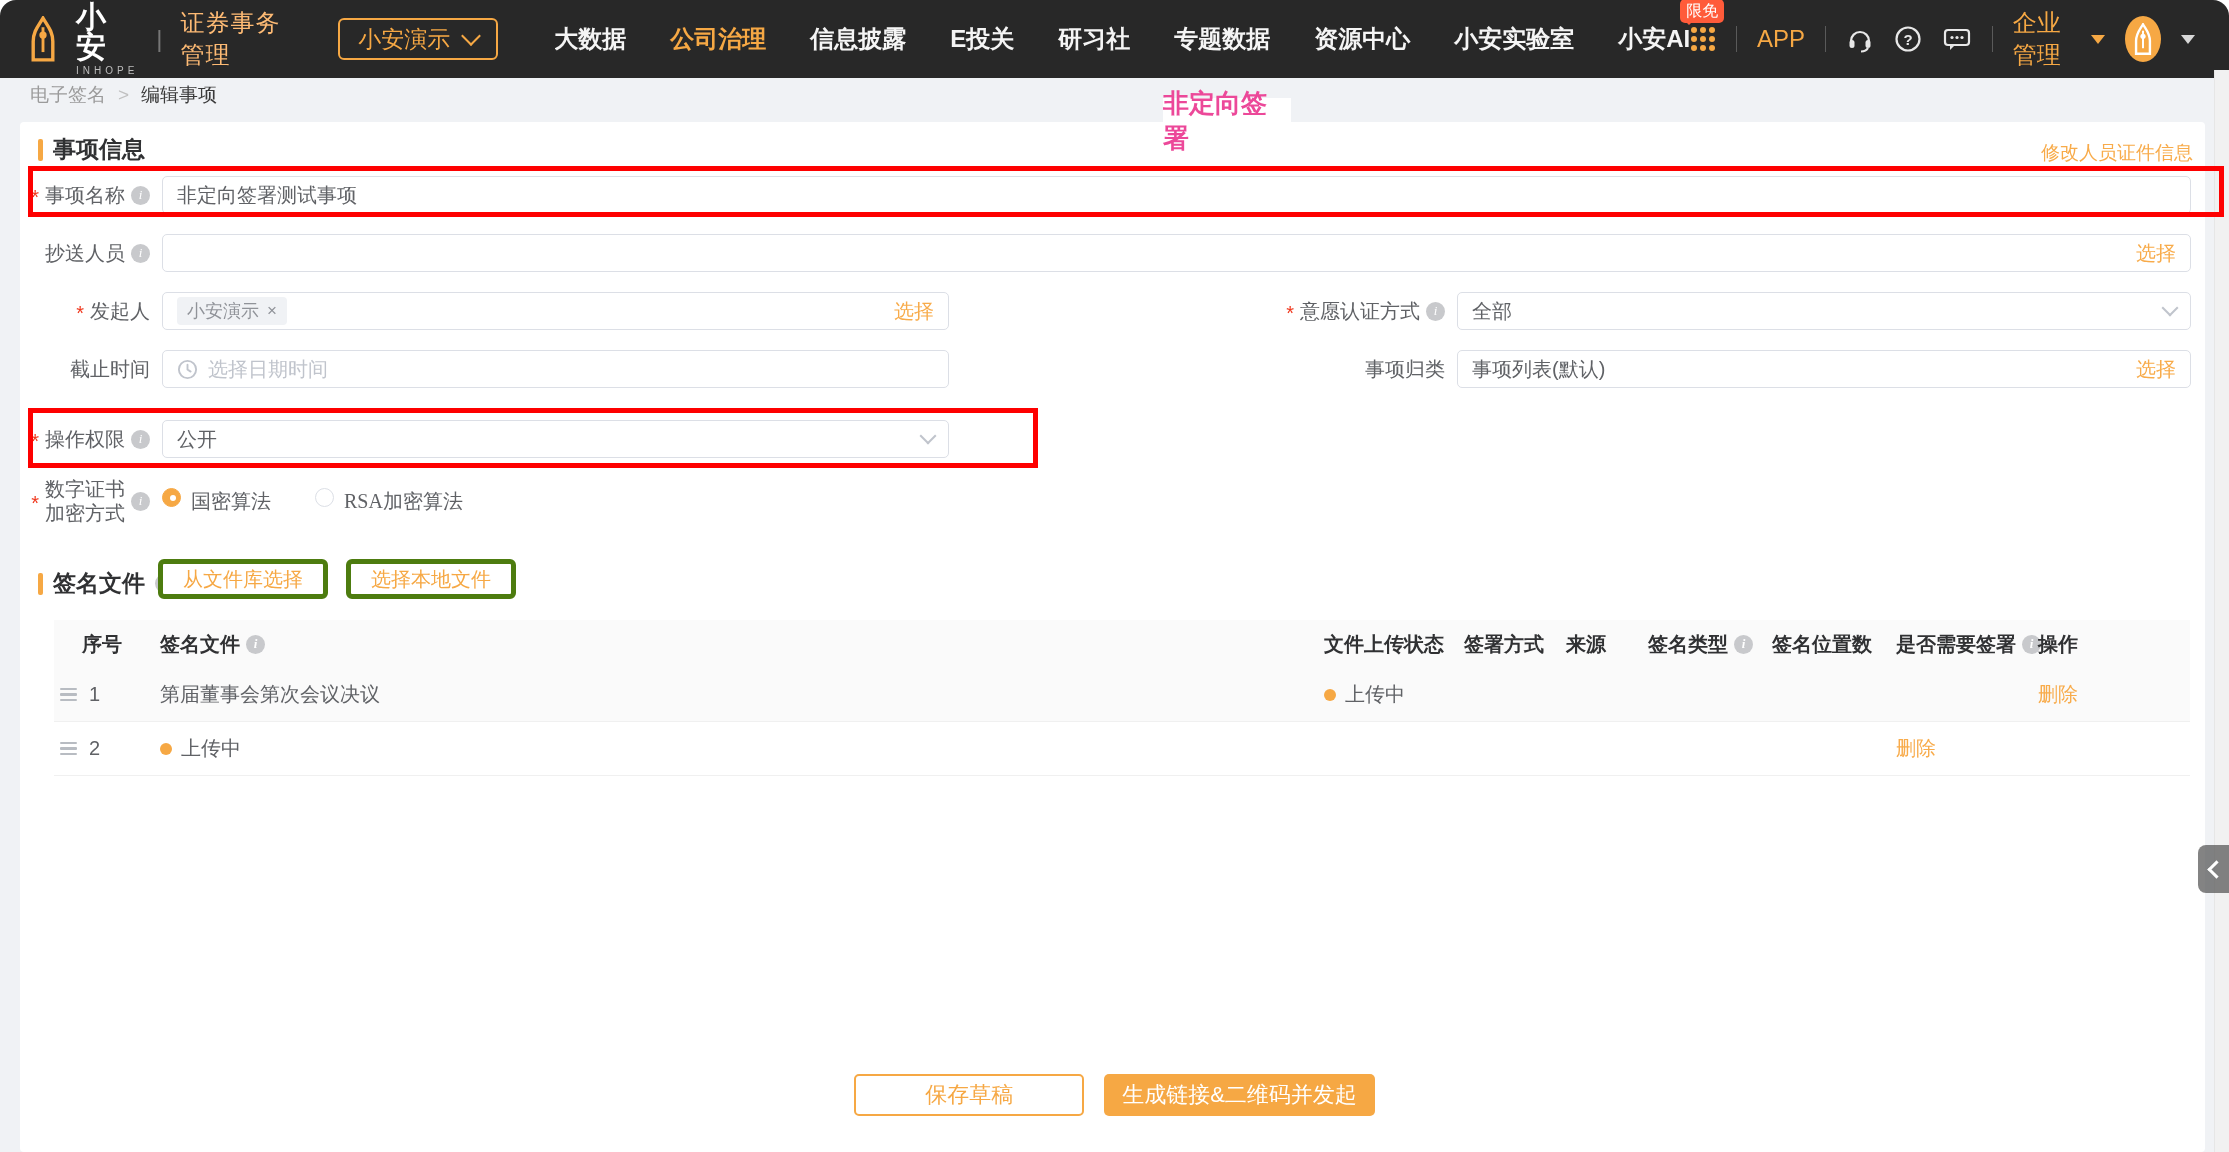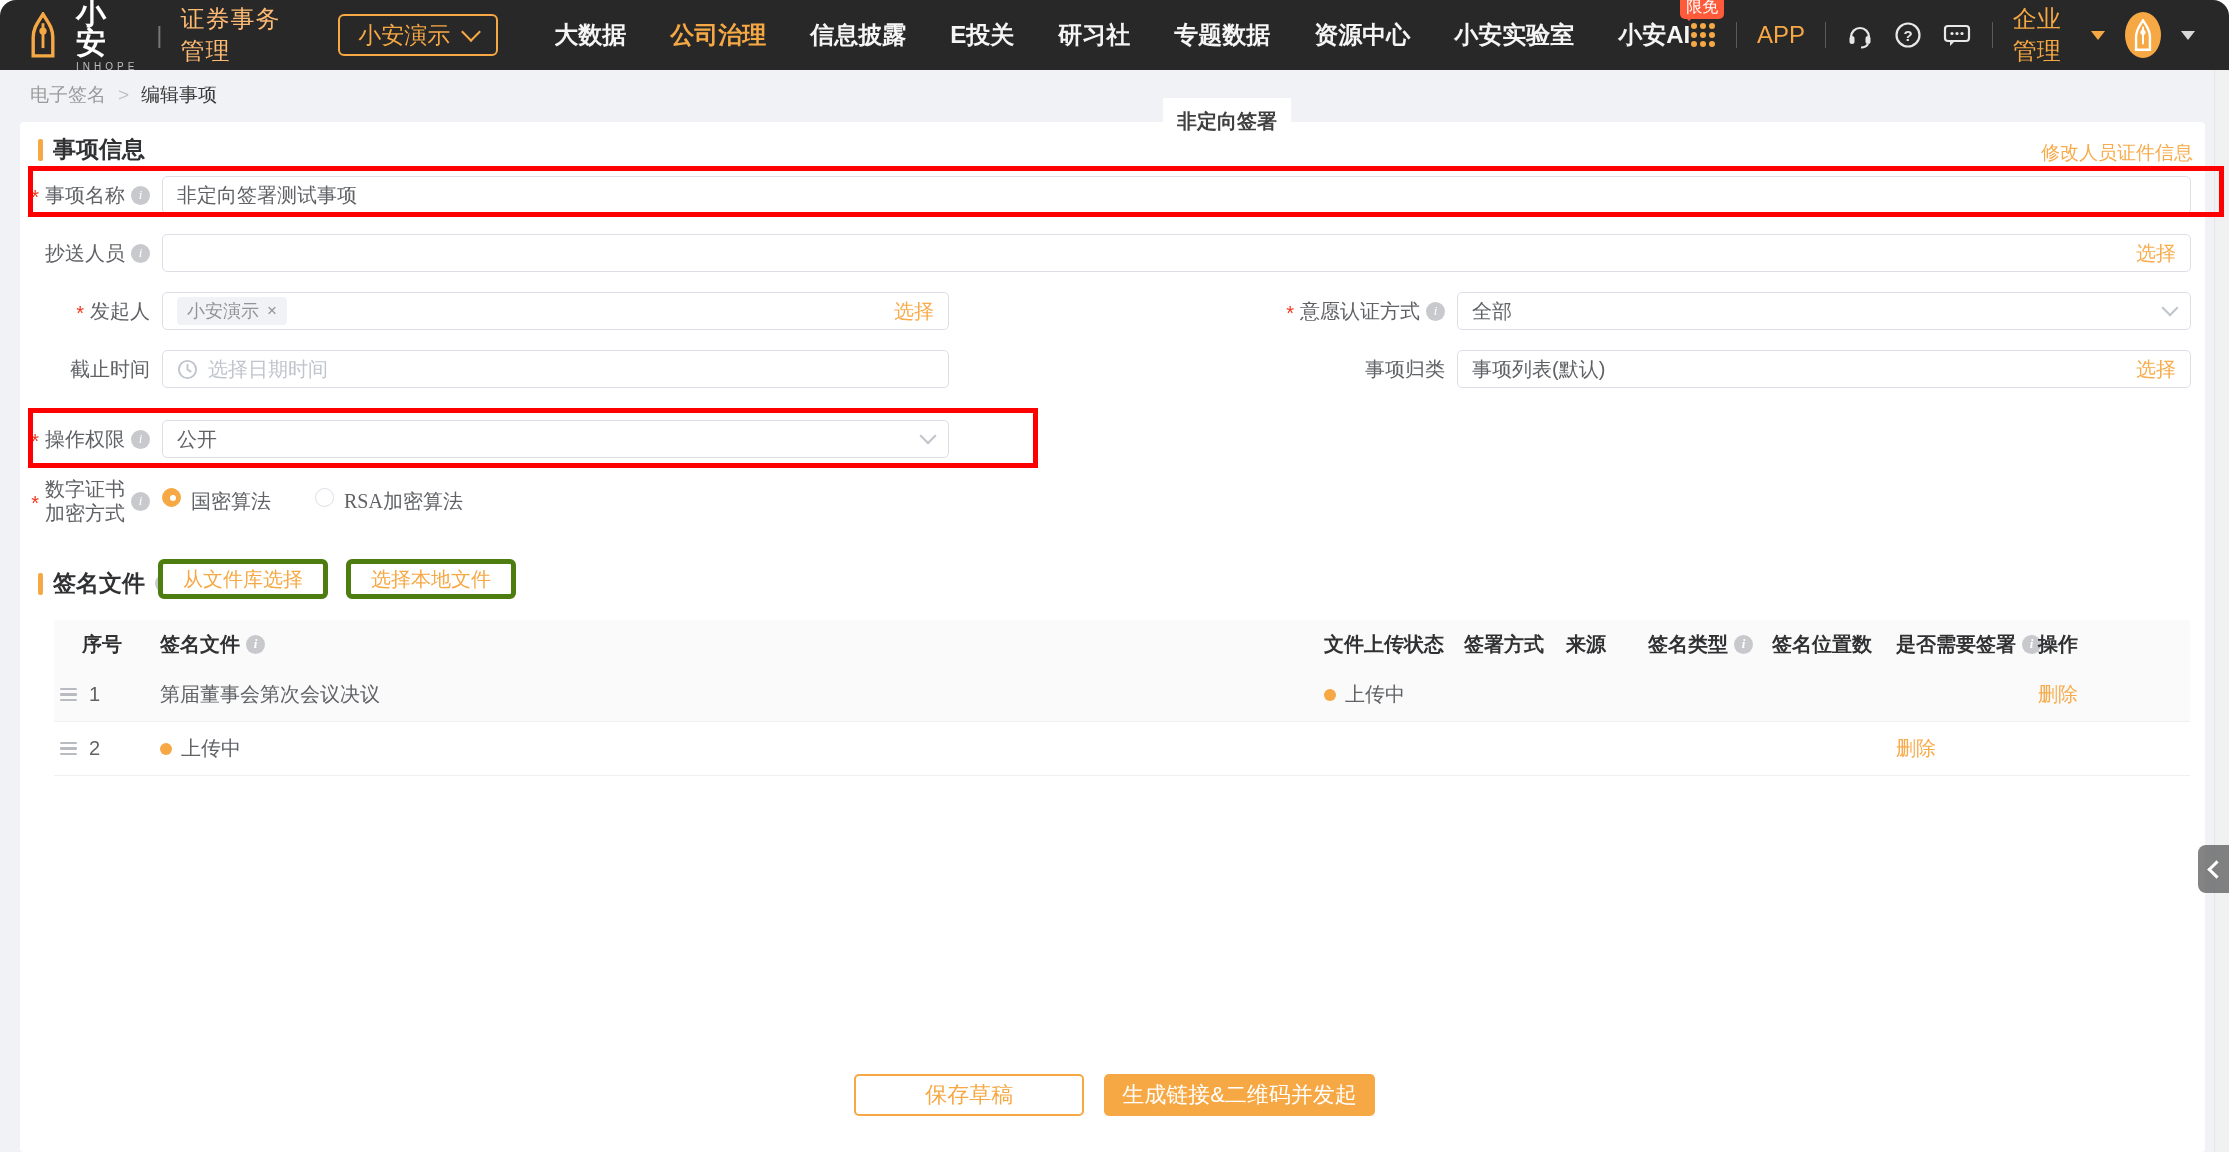--- a/index.html
+++ b/index.html
@@ -1,20 +1,20 @@
 <!DOCTYPE html>
 <html><head>
 <meta charset="utf-8">
 <style>
   * { margin:0; padding:0; box-sizing:border-box; }
   html,body { width:2229px; height:1152px; background:#fff; font-family:"Liberation Sans","DejaVu Sans",sans-serif; overflow:hidden; }
   #stage { position:relative; width:2229px; height:1152px; overflow:hidden; }
 
   
-  .navbar { position:absolute; left:0; top:0; width:2229px; height:70px; background:#282828;
+  .navbar { position:absolute; left:0; top:0; width:2229px; height:78px; background:#282828;
     border-radius:16px 16px 0 0; display:flex; align-items:center; padding:0 34px 0 26px; z-index:5; }
   .nav-left { display:flex; align-items:center; gap:16px; }
   .logo-mark { width:40px; height:50px; display:flex; align-items:center; justify-content:center; }
   .logo-text { display:flex; flex-direction:column; line-height:1; }
   .logo-title { color:#fff; font-size:30px; font-weight:bold; letter-spacing:2px; }
   .logo-sub { color:#bdbdbd; font-size:10px; letter-spacing:4px; margin-top:4px; }
   .nav-divider-text { color:#777; font-size:24px; margin:0 2px; }
   .product-name { color:#fdba74; font-size:24px; letter-spacing:1px; }
   .workspace-btn { margin-left:18px; height:42px; min-width:160px; border:2px solid #f6a844; border-radius:6px;
     display:flex; align-items:center; justify-content:center; gap:14px; color:#f6a844; font-size:23px; cursor:pointer; padding:0 18px; }
@@ -46,21 +46,21 @@
   .card { position:absolute; left:20px; top:122px; width:2185px; height:1030px; background:#fff; border-radius:4px; }
 
   .section-head { position:absolute; display:flex; align-items:center; gap:10px; z-index:2; }
   .section-bar { width:5px; height:22px; background:#f6a844; border-radius:2px; }
   .section-title { font-size:23px; font-weight:bold; color:#303133; }
   .edit-credentials { position:absolute; right:36px; top:140px; color:#f8ab4a; font-size:19px; cursor:pointer; z-index:2; }
 
   
   .annotation-label { position:absolute; left:1163px; top:98px; width:128px; height:46px; background:#fff;
     display:flex; align-items:center; justify-content:center; z-index:9; }
-  .annotation-label span { color:#404040; font-size:20px; font-weight:bold; }
+  .annotation-label span { color:#ec4899; font-size:26px; font-weight:bold; }
   .red-rect { position:absolute; border:5px solid #fe0000; z-index:8; pointer-events:none; }
   #red-rect-matter { left:28px; top:166px; width:2196px; height:51px; }
   #red-rect-permission { left:28px; top:408px; width:1010px; height:60px; }
 
   
   .frow { position:absolute; left:0; width:2229px; height:38px; z-index:2; }
   .flabel { position:absolute; top:0; height:38px; display:flex; align-items:center; justify-content:flex-end; gap:6px;
     font-size:20px; color:#606266; white-space:nowrap; }
   .req { color:#f0381e; font-size:20px; margin-top:4px; }
   .info-icon { width:19px; height:19px; border-radius:50%; background:#c8c9cc; color:#fff; font-size:13px; font-style:italic;

